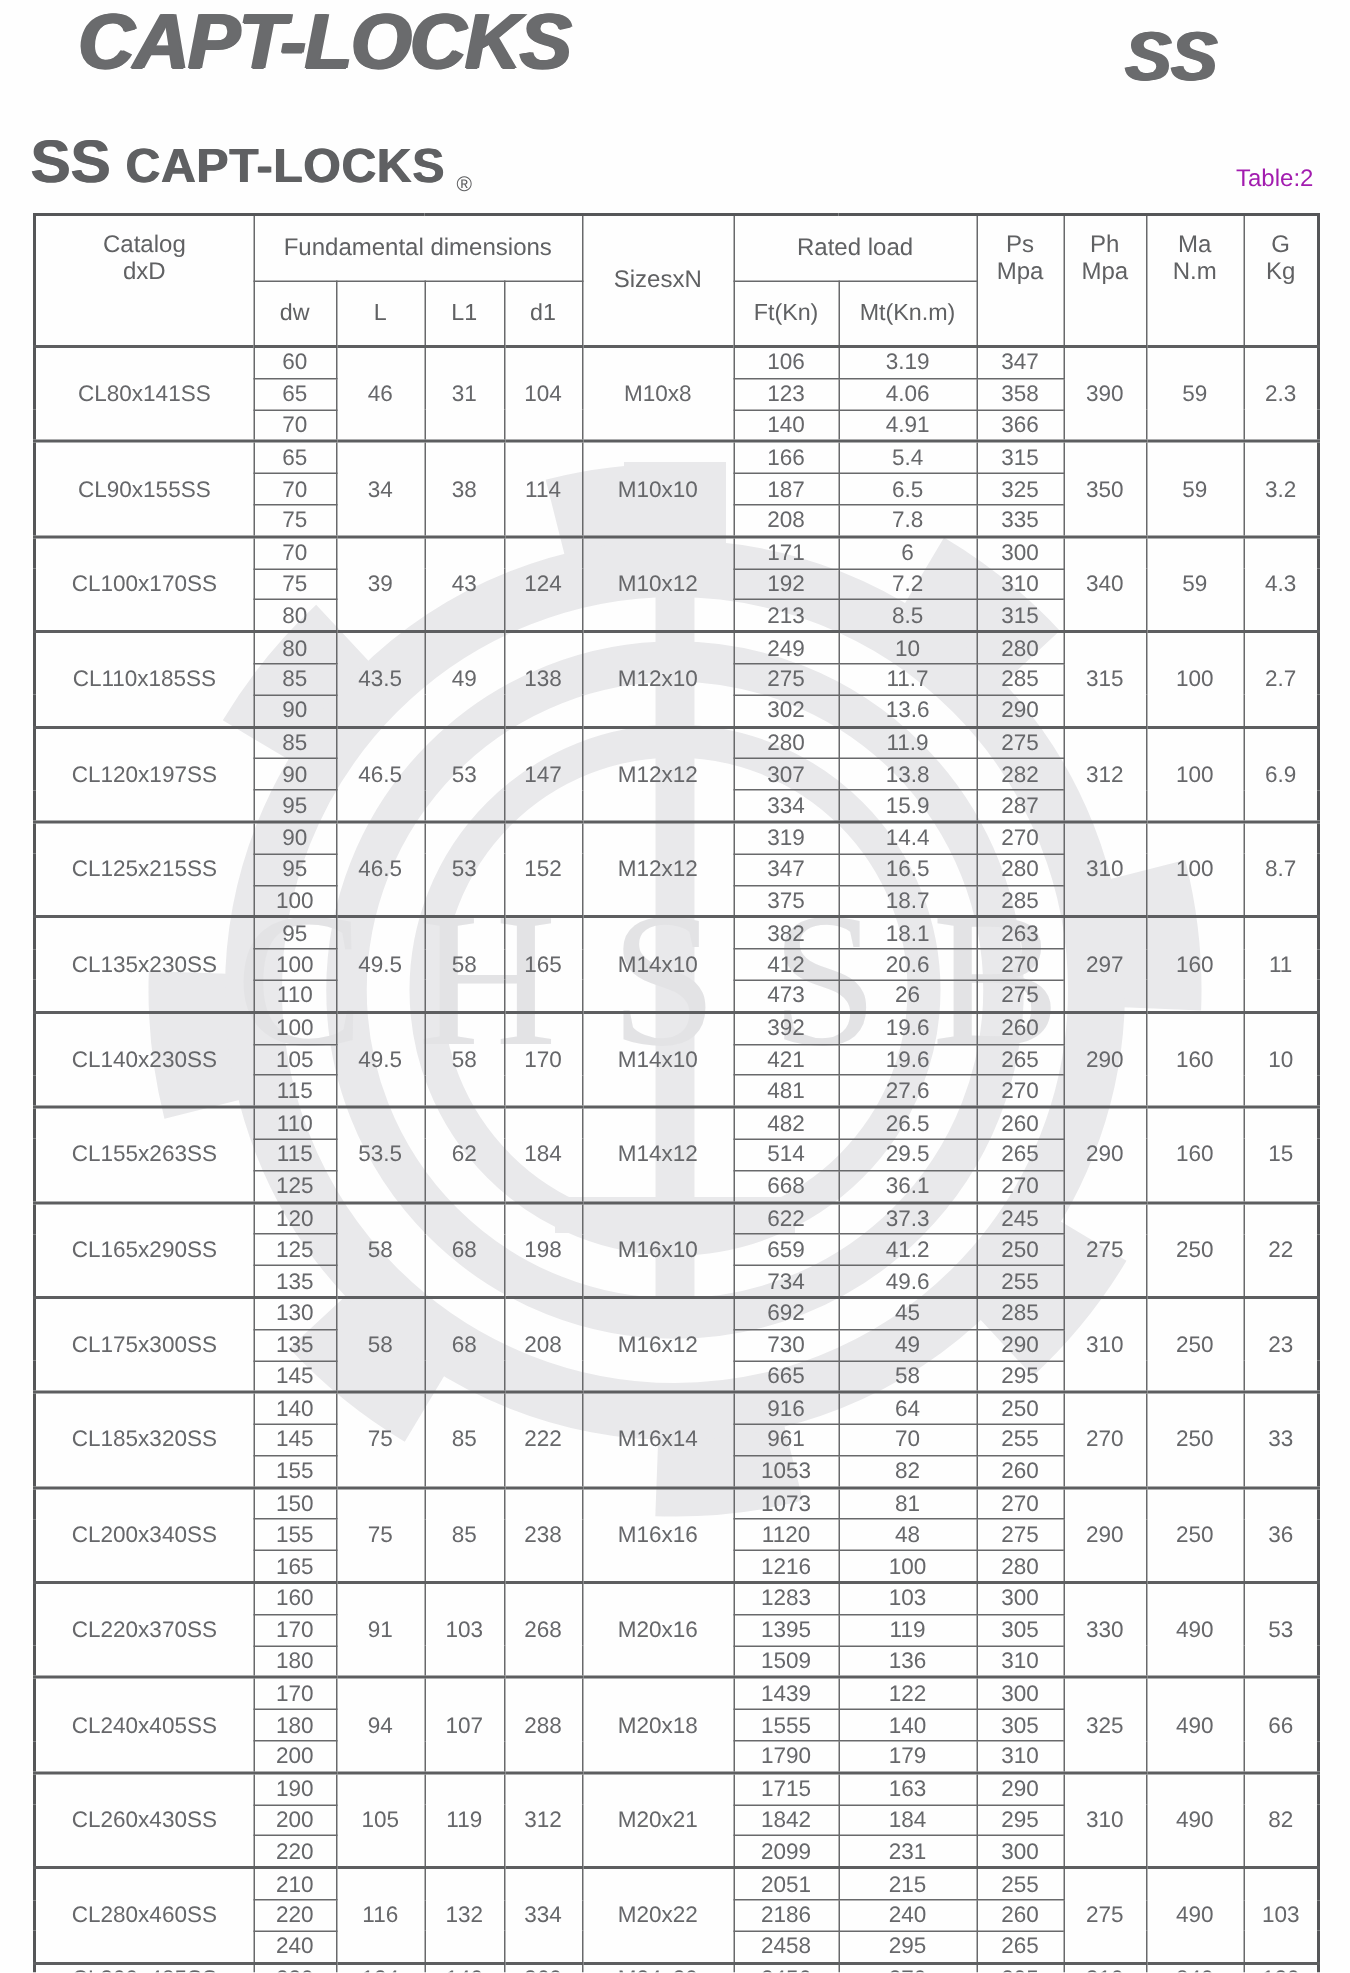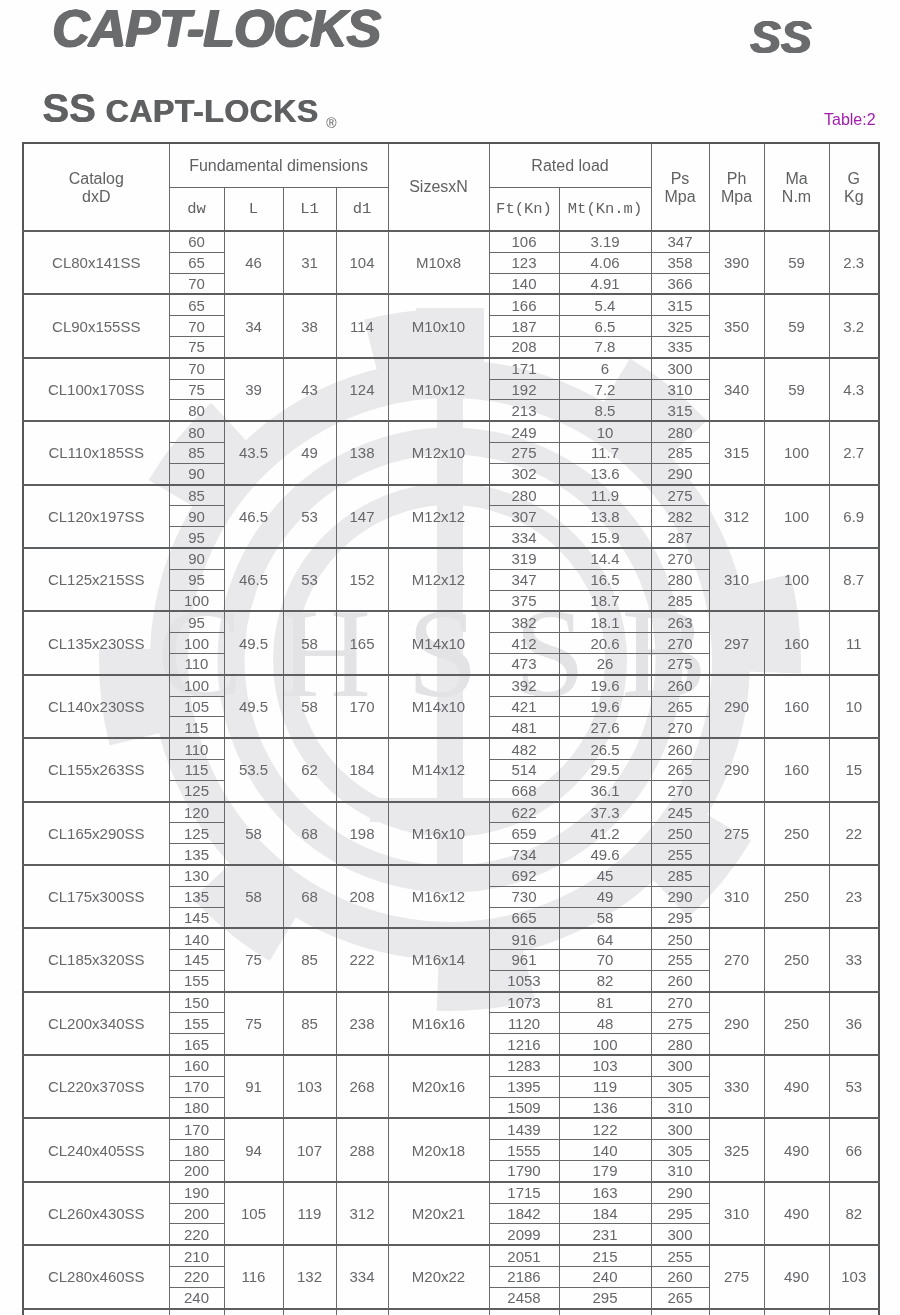--- a/index.html
+++ b/index.html
@@ -14,21 +14,21 @@
     letter-spacing:-1px;color:#6a6b6d;
     text-shadow:1.2px 0 0 #6a6b6d,-0.8px 0 0 #6a6b6d,0 0.8px 0 #6a6b6d;
     white-space:nowrap;
   }
   .brand-ss{
     position:absolute;left:750px;top:10px;
     font-size:46px;font-weight:bold;font-style:italic;color:#6a6b6d;
     text-shadow:1.2px 0 0 #6a6b6d,-0.8px 0 0 #6a6b6d;
   }
   .page-title{
-    position:absolute;left:42px;top:86px;color:#5f6062;white-space:nowrap;
+    position:absolute;left:20px;top:86px;color:#5f6062;white-space:nowrap;
   }
   .page-title .t-ss{
     font-size:40px;font-weight:bold;letter-spacing:0;
     text-shadow:0.8px 0 0 #5f6062;
   }
   .page-title .t-rest{
     font-size:32px;font-weight:bold;letter-spacing:0.5px;
     text-shadow:0.8px 0 0 #5f6062;margin-left:10px;
   }
   .page-title .t-reg{
@@ -50,27 +50,27 @@
   table.spec th,table.spec td{
     border:1px solid #68696b;
     padding:0;text-align:center;vertical-align:middle;
     font-weight:normal;background:transparent;
     overflow:hidden;white-space:nowrap;
   }
   table.spec thead th{font-size:16px;color:#606163;}
   table.spec tr.h1 th{height:43px;}
   table.spec tr.h2 th{height:42px;font-size:15.5px;}
   .stack{
-    display:flex;flex-direction:column;justify-content:center;
+    display:flex;flex-direction:column;justify-content:flex-start;
     height:85px;box-sizing:border-box;padding:10px 0 9px;
   }
   table.spec td{height:19.8px;}
   tr.g-first > td{border-top:2px solid #5d5e60;}
   tr.g-sub   > td{border-top:1px solid #8d8e90;}
-  table.spec thead tr.h2 th{border-bottom:2px solid #5d5e60;font-family:Liberation Mono, monospace;}
+  table.spec thead tr.h2 th{border-bottom:2px solid #5d5e60;}
 </style>
 </head>
 <body>
 
 <div class="page">
 
   <svg class="watermark" width="740" height="740" viewBox="-370 -370 740 740" aria-hidden="true">
     <g fill="none" stroke="#e9e9eb">
       <circle r="325" stroke-width="52" stroke-dasharray="92 163" transform="rotate(-14)"></circle>
       <circle r="281" stroke-width="38"></circle>

